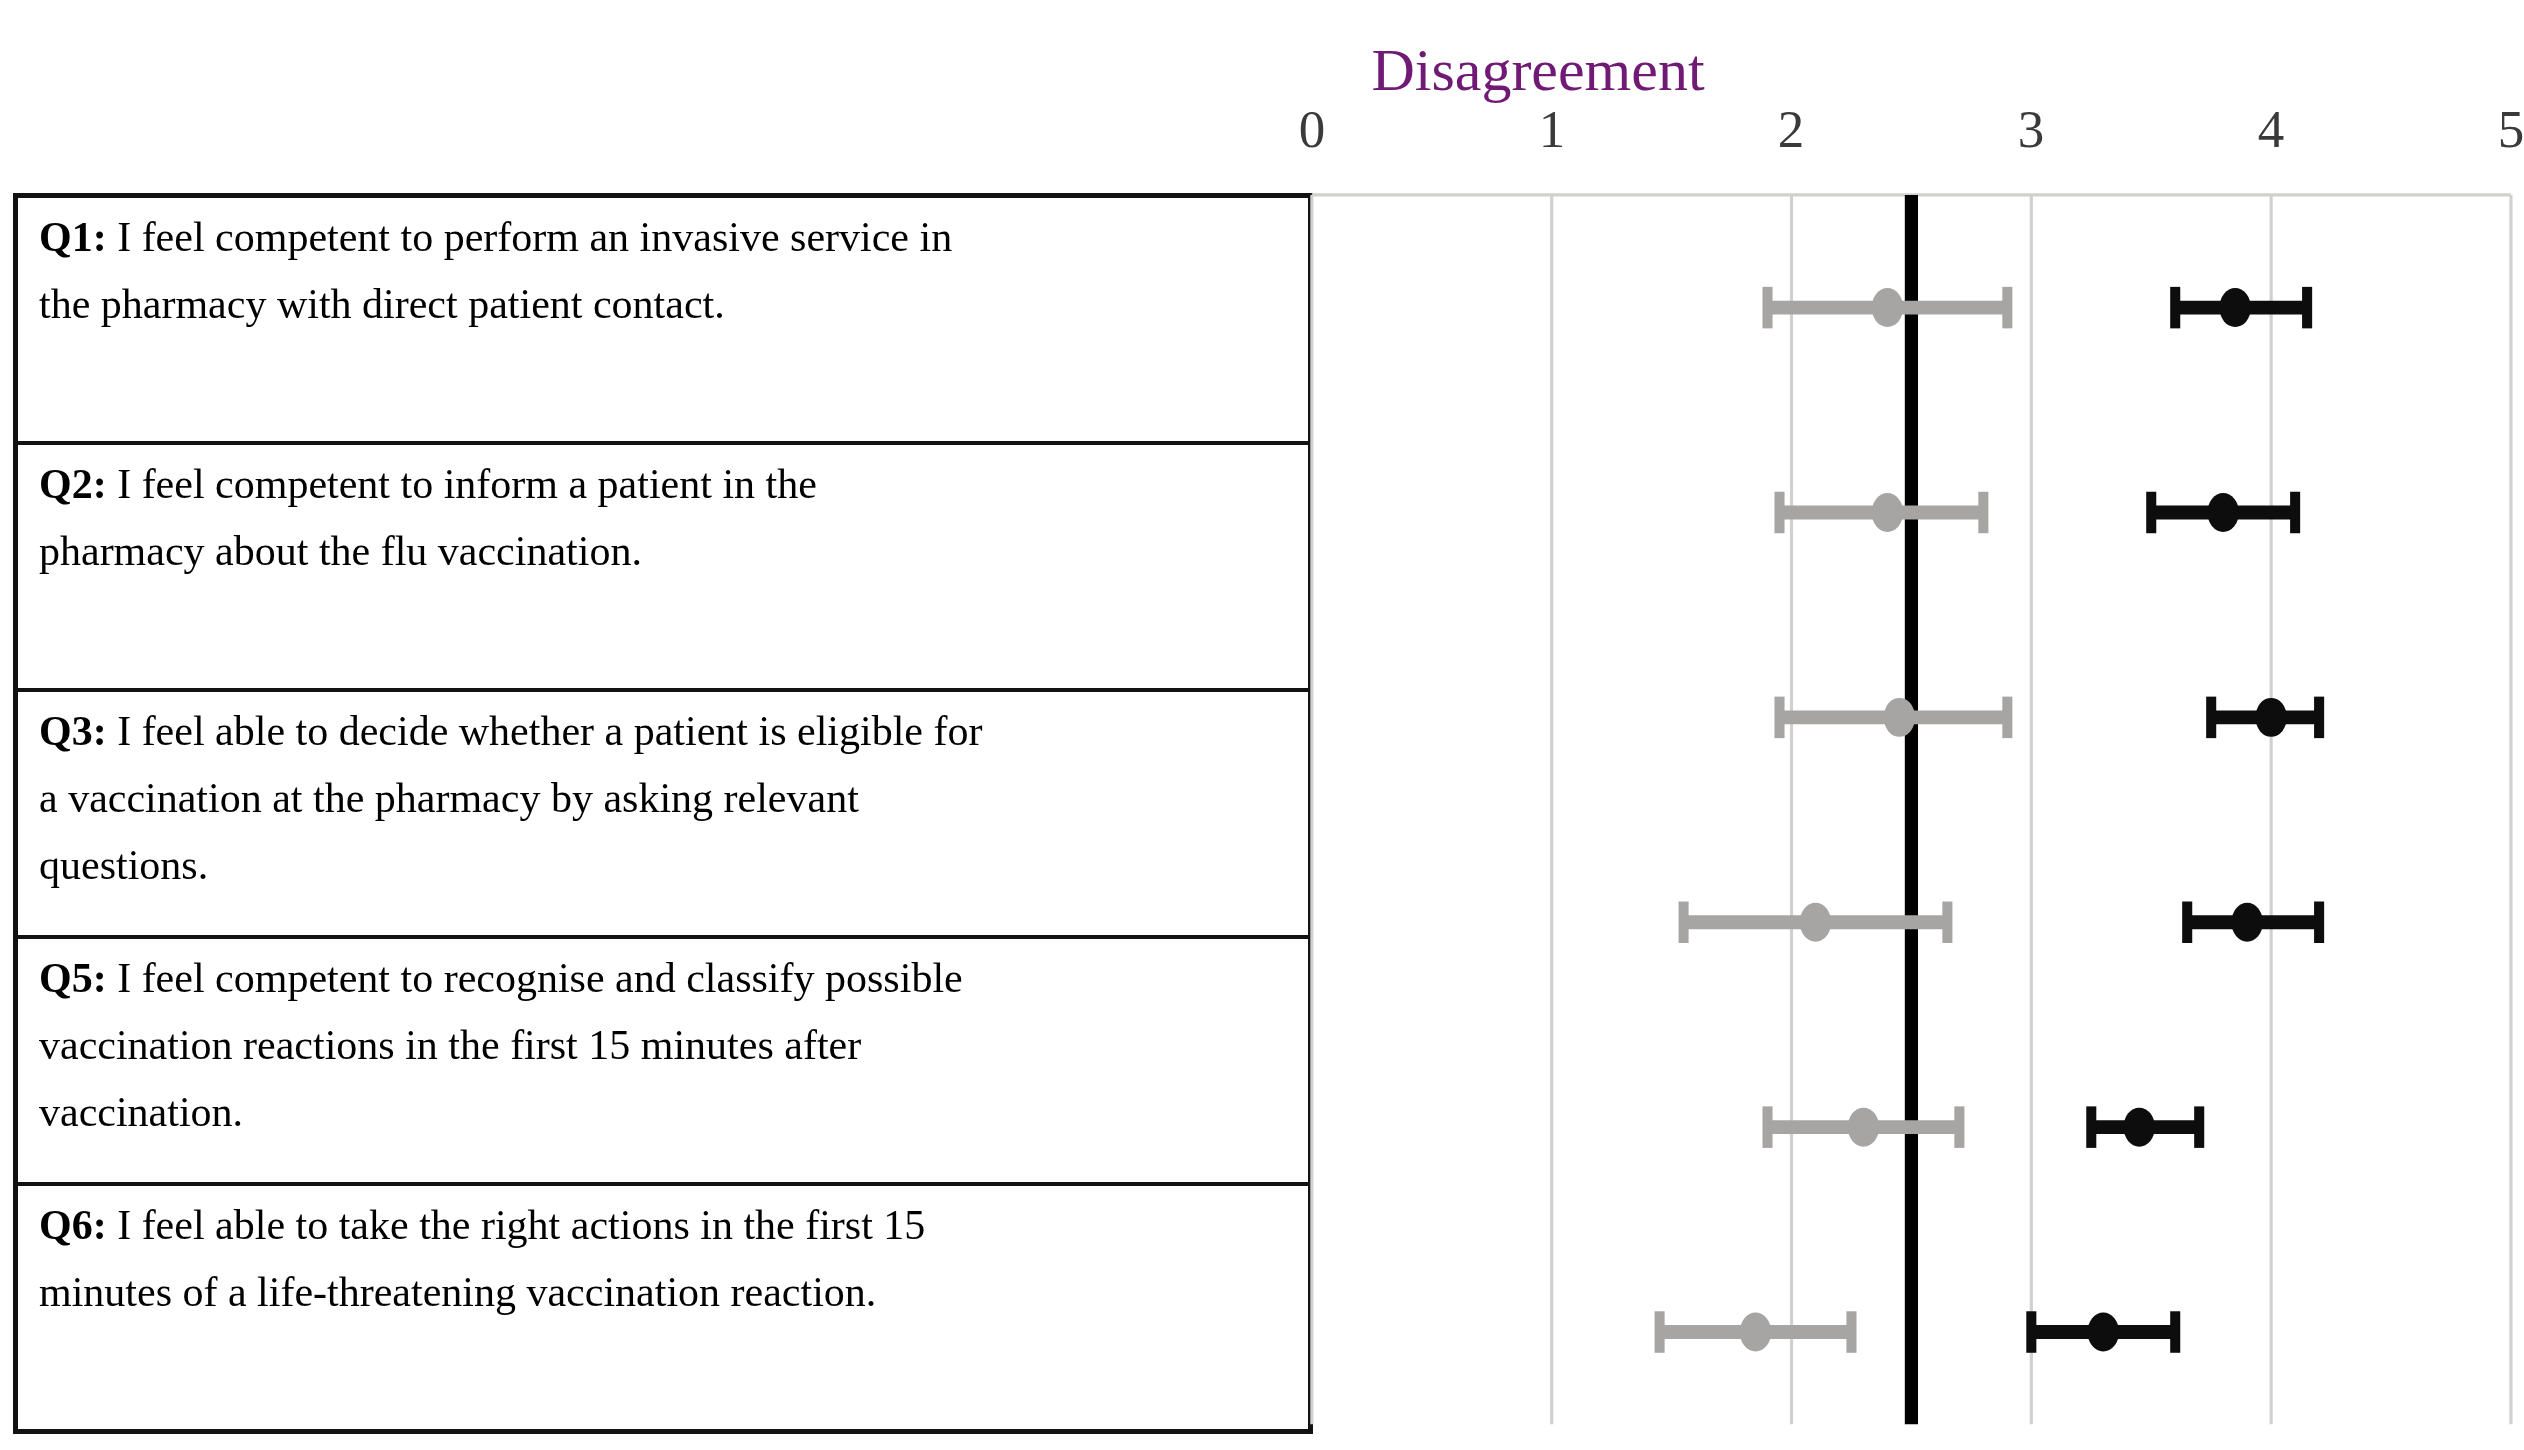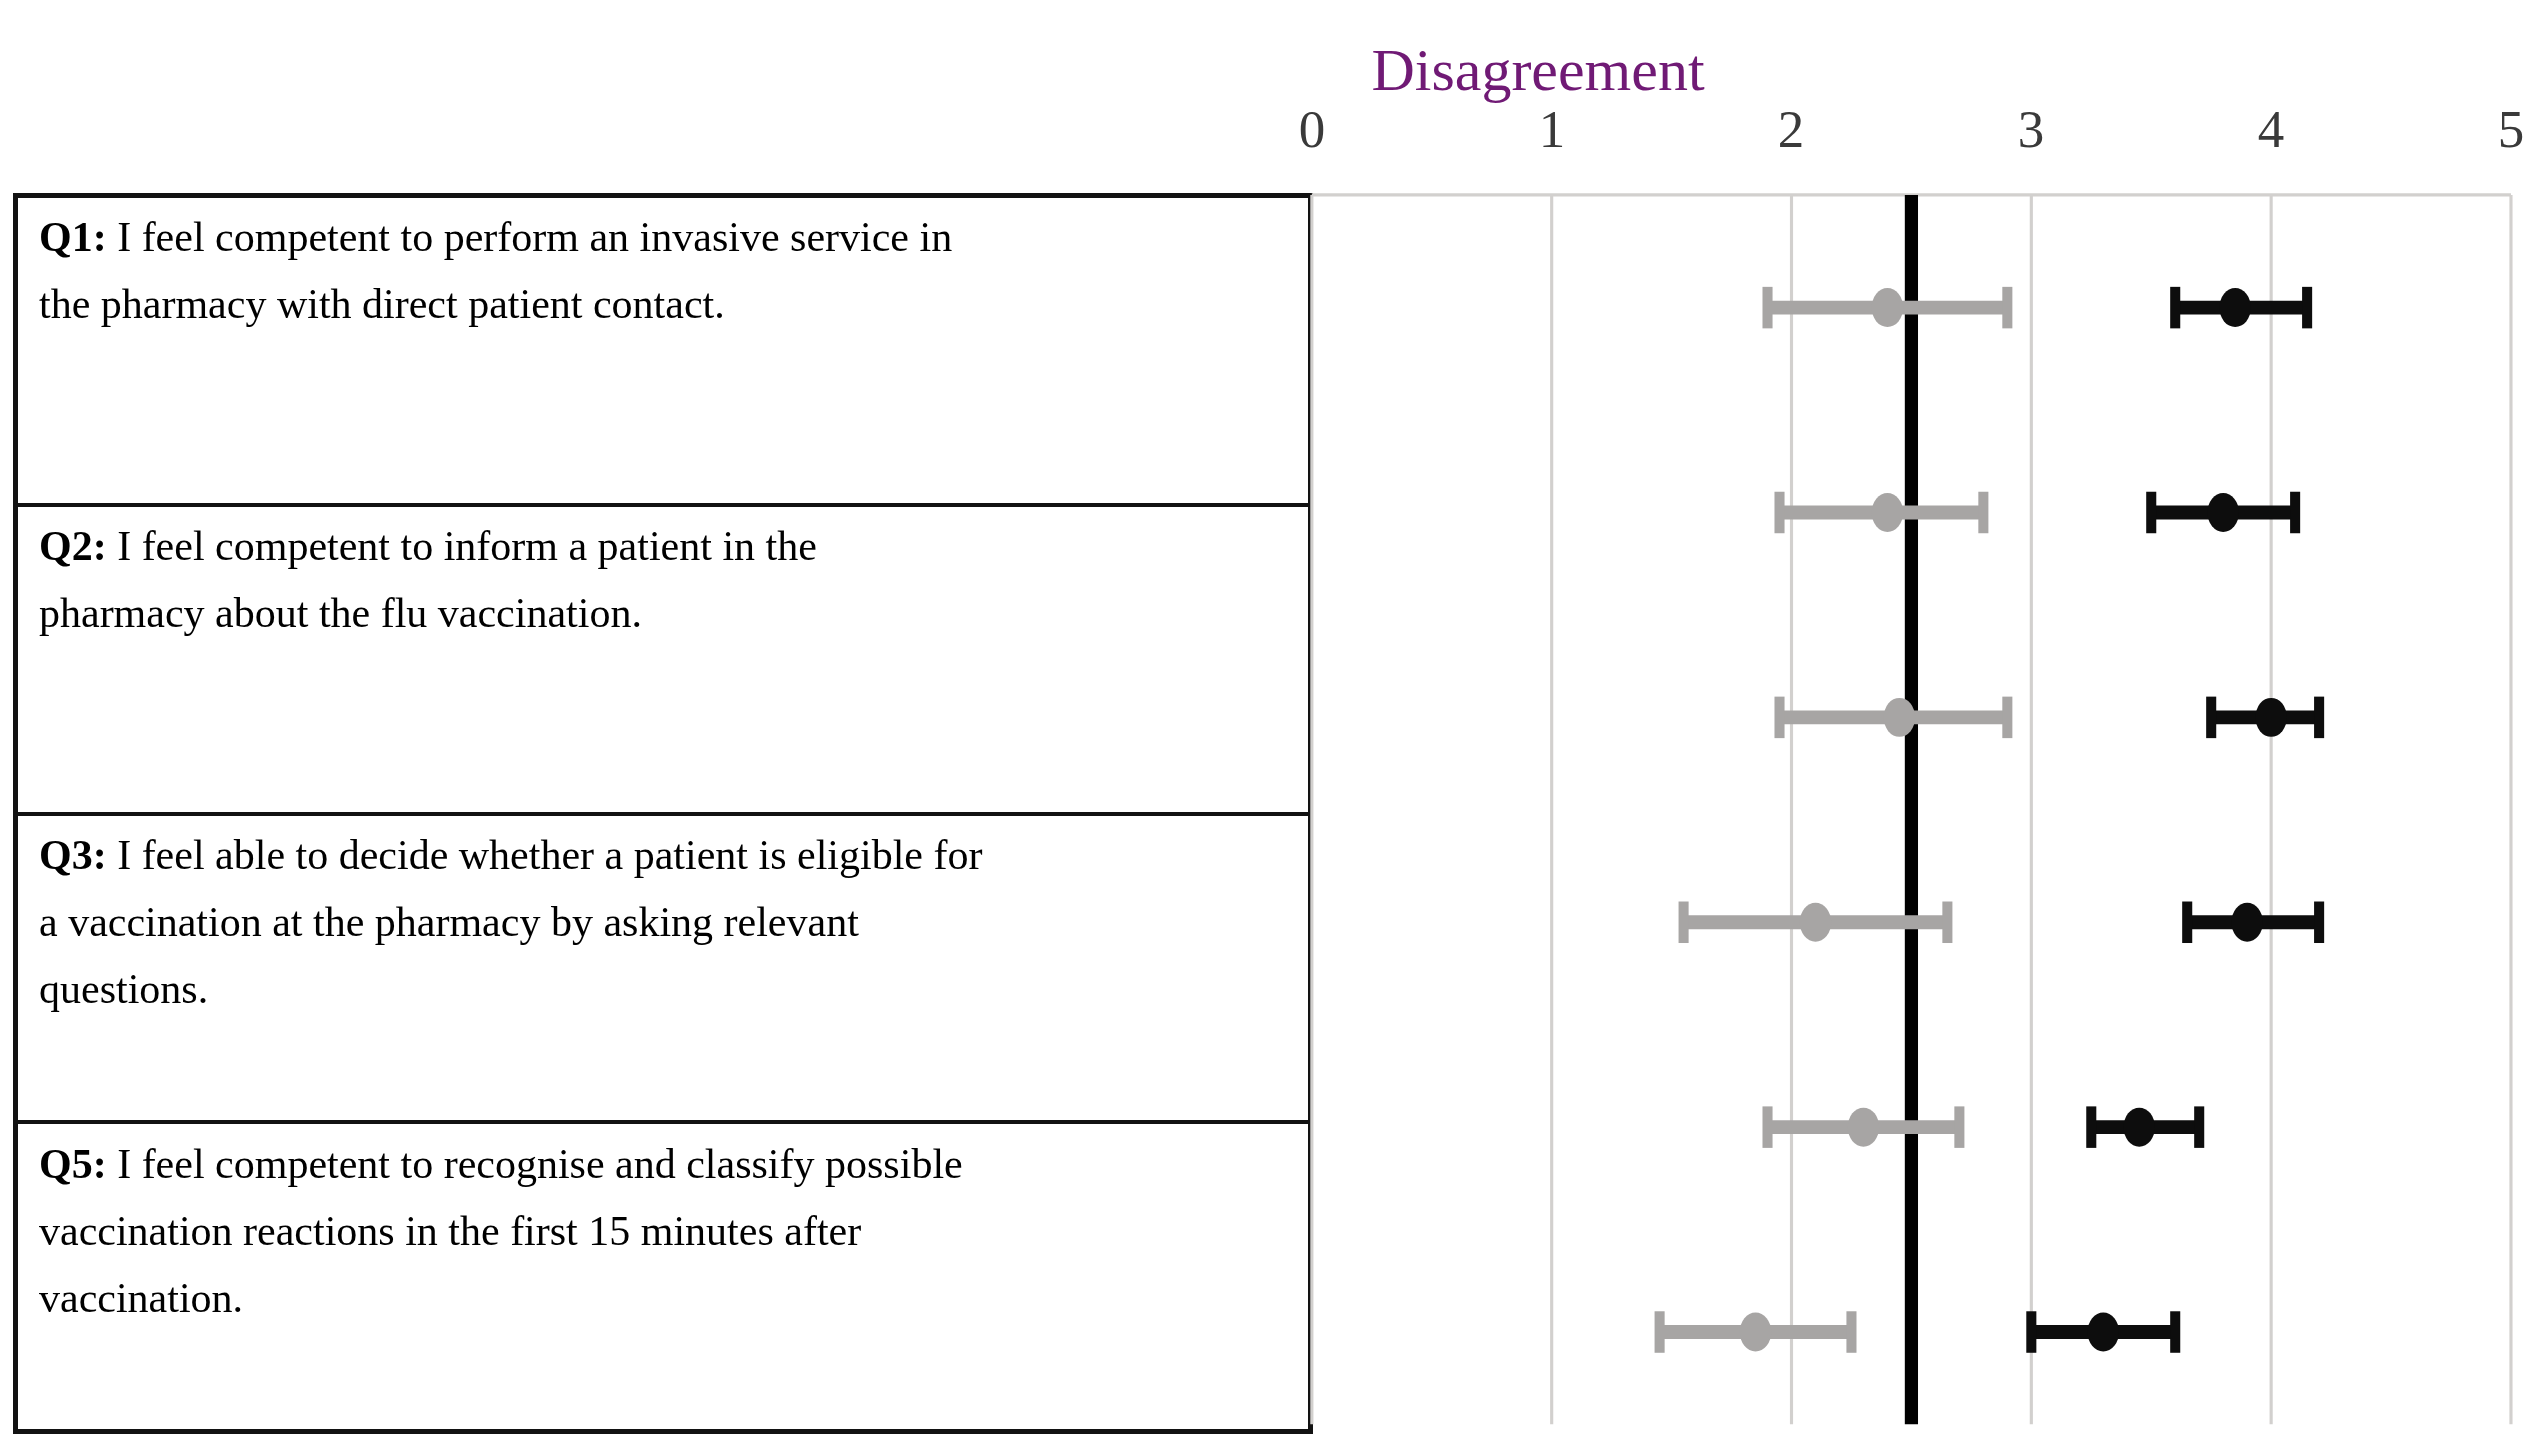--- a/index.html
+++ b/index.html
@@ -66,20 +66,22 @@
       <div class="qrow"><span class="qid">Q1: </span><span class="qtext">I feel competent to perform an invasive service in
 the pharmacy with direct patient contact.</span></div>
       <div class="qrow"><span class="qid">Q2: </span><span class="qtext">I feel competent to inform a patient in the
 pharmacy about the flu vaccination.</span></div>
       <div class="qrow"><span class="qid">Q3: </span><span class="qtext">I feel able to decide whether a patient is eligible for
 a vaccination at the pharmacy by asking relevant
 questions.</span></div>
       <div class="qrow"><span class="qid">Q5: </span><span class="qtext">I feel competent to recognise and classify possible
 vaccination reactions in the first 15 minutes after
 vaccination.</span></div>
+      <div class="qrow"><span class="qid">Q6: </span><span class="qtext">I feel able to take the right actions in the first 15
+minutes of a life-threatening vaccination reaction.</span></div>
     </div>
 
   <svg id="plot-svg" class="plot-svg" width="2525" height="1450" viewBox="0 0 4015 2306">
       <line x1="2086" y1="310" x2="2086" y2="2265" stroke="#d2d0ce" stroke-width="5"></line>
       <line x1="2467.4" y1="310" x2="2467.4" y2="2265" stroke="#d2d0ce" stroke-width="5"></line>
       <line x1="2848.8" y1="310" x2="2848.8" y2="2265" stroke="#d2d0ce" stroke-width="5"></line>
       <line x1="3230.2" y1="310" x2="3230.2" y2="2265" stroke="#d2d0ce" stroke-width="5"></line>
       <line x1="3611.6" y1="310" x2="3611.6" y2="2265" stroke="#d2d0ce" stroke-width="5"></line>
       <line x1="3993" y1="310" x2="3993" y2="2265" stroke="#d2d0ce" stroke-width="5"></line>
       <line x1="2086" y1="310" x2="3993" y2="310" stroke="#d2d0ce" stroke-width="5"></line>

